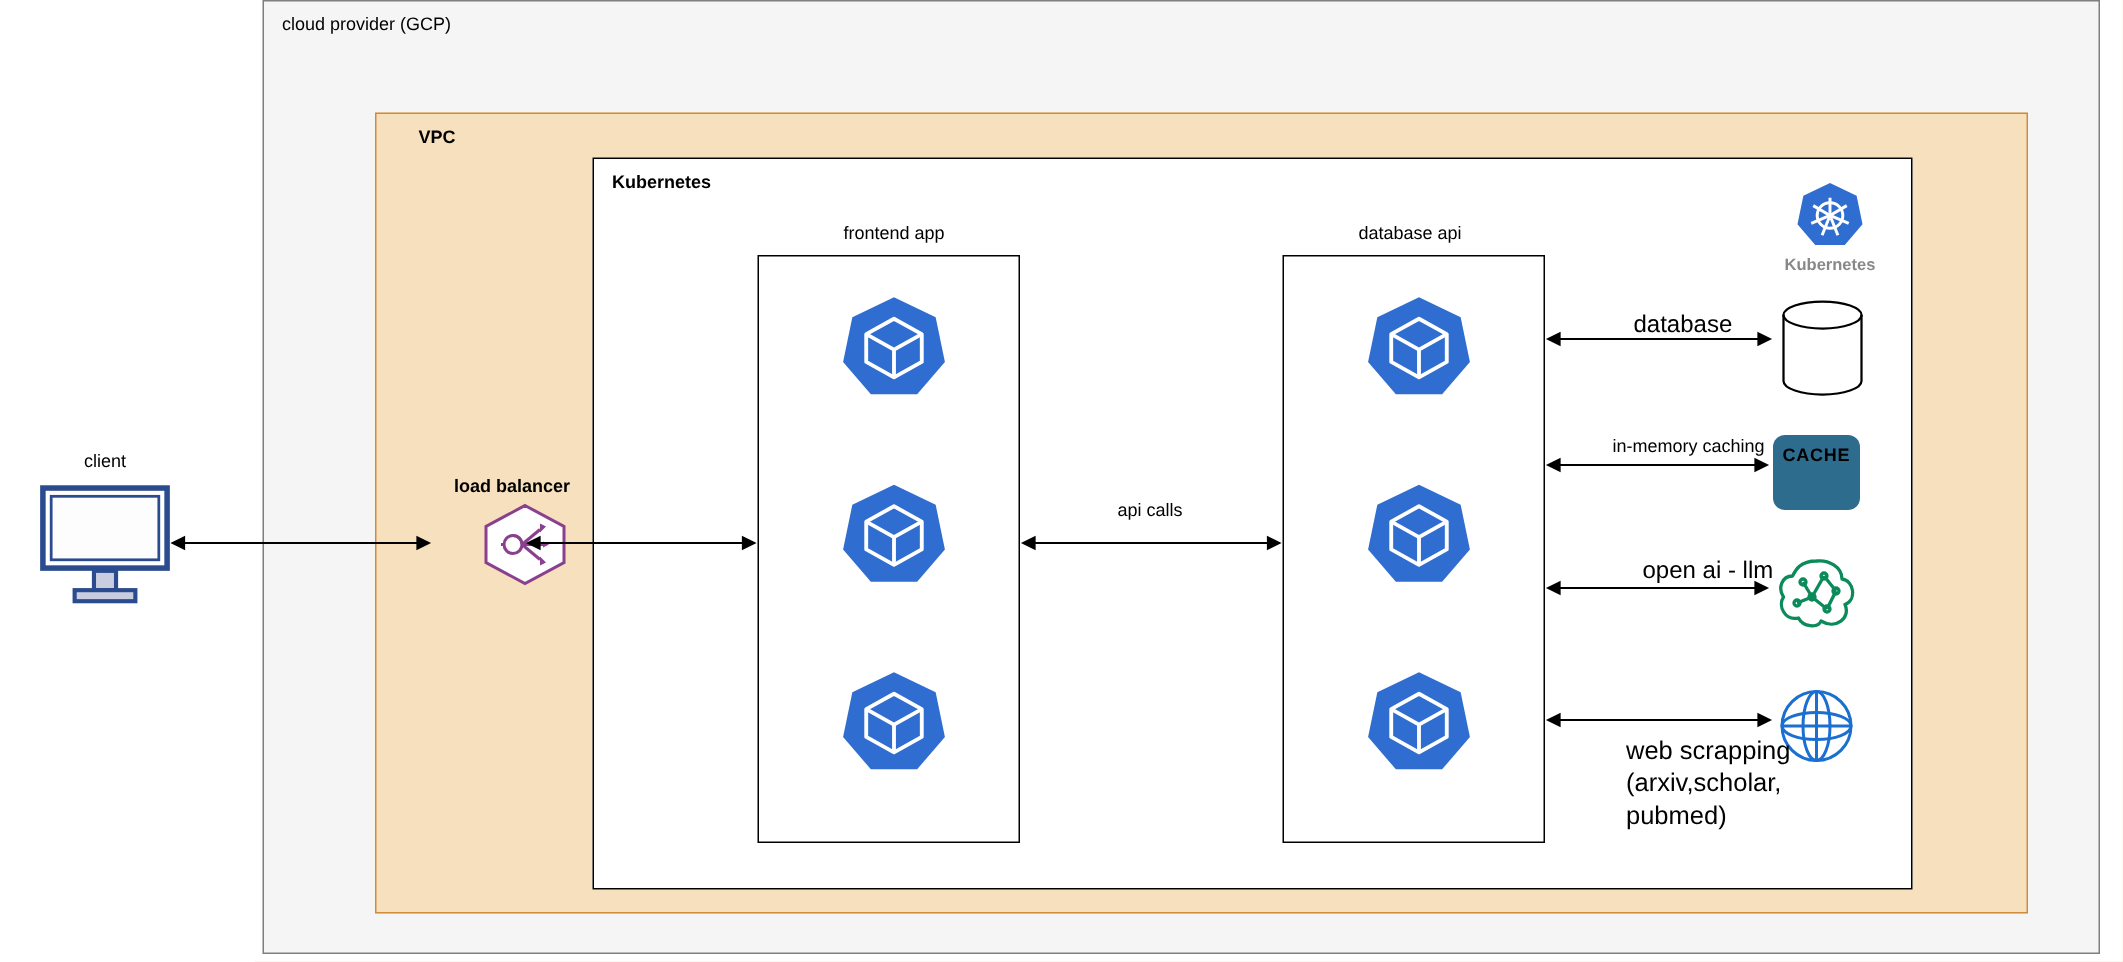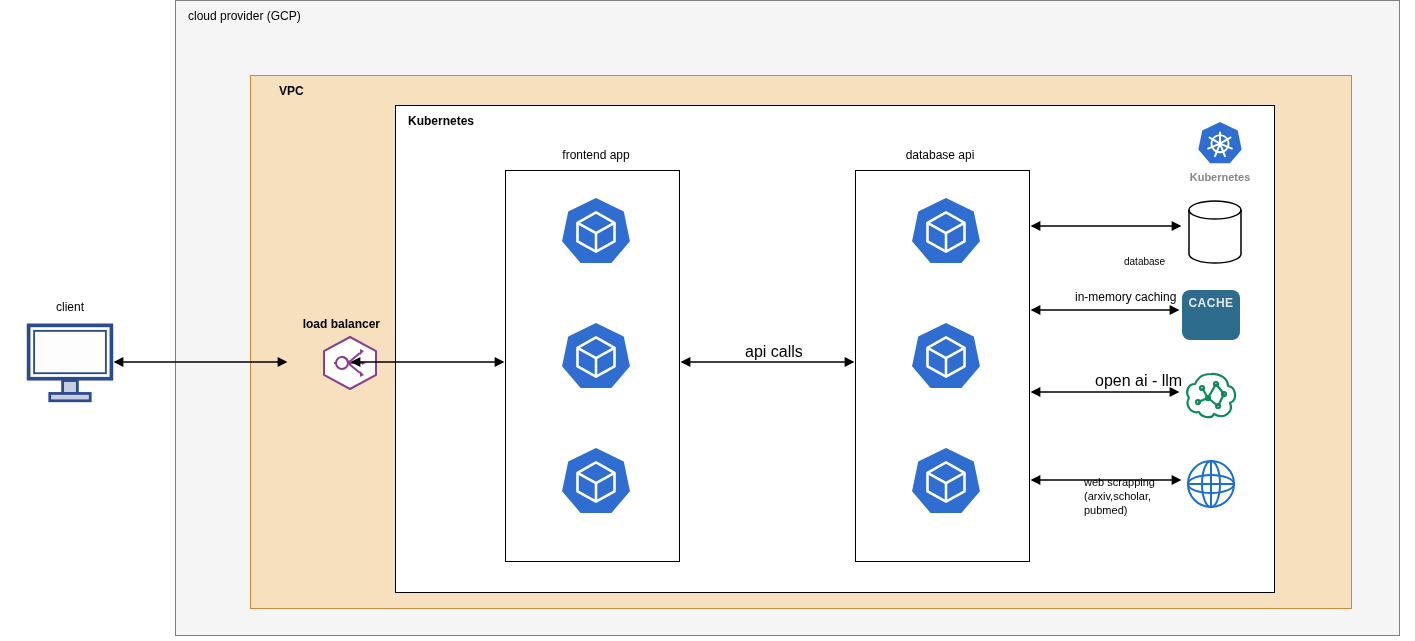--- a/index.html
+++ b/index.html
@@ -157,21 +157,21 @@
   <div class="box" style="left:1185px; top:200px;">
     <svg width="60" height="66" viewBox="0 0 60 66">
       <ellipse cx="30" cy="10" rx="26" ry="9" fill="#fff" stroke="#000" stroke-width="1.5"></ellipse>
       <path d="M4 10 V54 A26 9 0 0 0 56 54 V10" fill="#fff" stroke="#000" stroke-width="1.5"></path>
       <path d="M4 10 A26 9 0 0 0 56 10" fill="none" stroke="#000" stroke-width="1.5"></path>
     </svg>
   </div>
 
   <div class="box" style="left:1182px; top:290px; width:58px; height:50px; background:#2e6c8e; border-radius:8px;
               display:flex; align-items:flex-start; justify-content:center; padding-top:6px; box-sizing:border-box;">
-    <span class="label" style="color:#e5e5e5; font-size:12px; font-weight:bold; letter-spacing:0.5px;">CACHE</span>
+    <span class="label" style="color:#000000; font-size:12px; font-weight:bold; letter-spacing:0.5px;">CACHE</span>
   </div>
 
   <div class="box" style="left:1182px; top:370px;">
     <svg width="58" height="52" viewBox="0 0 58 52">
       <g fill="none" stroke="#0b8a5a" stroke-width="2.2" stroke-linejoin="round">
         <path d="M29 4 C18 4 15 10 13 14 C6 14 3 22 7 28 C3 34 8 44 17 42 C20 48 30 49 32 44 C42 50 52 42 48 33 C56 30 54 17 46 16 C46 8 37 3 29 4 Z"></path>
         <circle cx="20" cy="18" r="2"></circle>
           <circle cx="34" cy="14" r="2"></circle>
         <circle cx="42" cy="24" r="2"></circle>
           <circle cx="26" cy="28" r="2"></circle>
@@ -192,28 +192,28 @@
       <g fill="none" stroke="#1b6fd0" stroke-width="2">
         <circle cx="26" cy="26" r="23"></circle>
         <ellipse cx="26" cy="26" rx="23" ry="9"></ellipse>
         <ellipse cx="26" cy="26" rx="9" ry="23"></ellipse>
         <line x1="3" y1="26" x2="49" y2="26"></line>
         <line x1="26" y1="3" x2="26" y2="49"></line>
       </g>
     </svg>
   </div>
 
-  <div class="box label" style="left:1124px; top:208px; font-size:10px;margin-top:48px;">database</div>
+  <div class="box label" style="left:1089px; top:208px; font-size:16px;">database</div>
   <div class="box label" style="left:1075px; top:290px; font-size:12px;">in-memory caching</div>
   <div class="box label" style="left:1095px; top:372px; font-size:16px;">open ai - llm</div>
-  <div class="box label" style="left:1084px; top:476px; font-size:11px; line-height:1.25;">web scrapping
+  <div class="box label" style="left:1084px; top:490px; font-size:17px; line-height:1.25;">web scrapping
 (arxiv,scholar,
 pubmed)</div>
 
-  <div class="box label" style="left:745px; top:343px; font-size:16px;">api calls</div>
+  <div class="box label" style="left:745px; top:333px; font-size:12px;">api calls</div>
 
   <svg class="box" style="left:0; top:0; pointer-events:none;" width="1415" height="641">
     <defs>
       <marker id="arrEnd" markerWidth="9" markerHeight="9" refX="7" refY="4.5" orient="auto">
         <path d="M1,1 L8,4.5 L1,8 Z" fill="#000"></path>
       </marker>
       <marker id="arrStart" markerWidth="9" markerHeight="9" refX="2" refY="4.5" orient="auto">
         <path d="M8,1 L1,4.5 L8,8 Z" fill="#000"></path>
       </marker>
     </defs>

